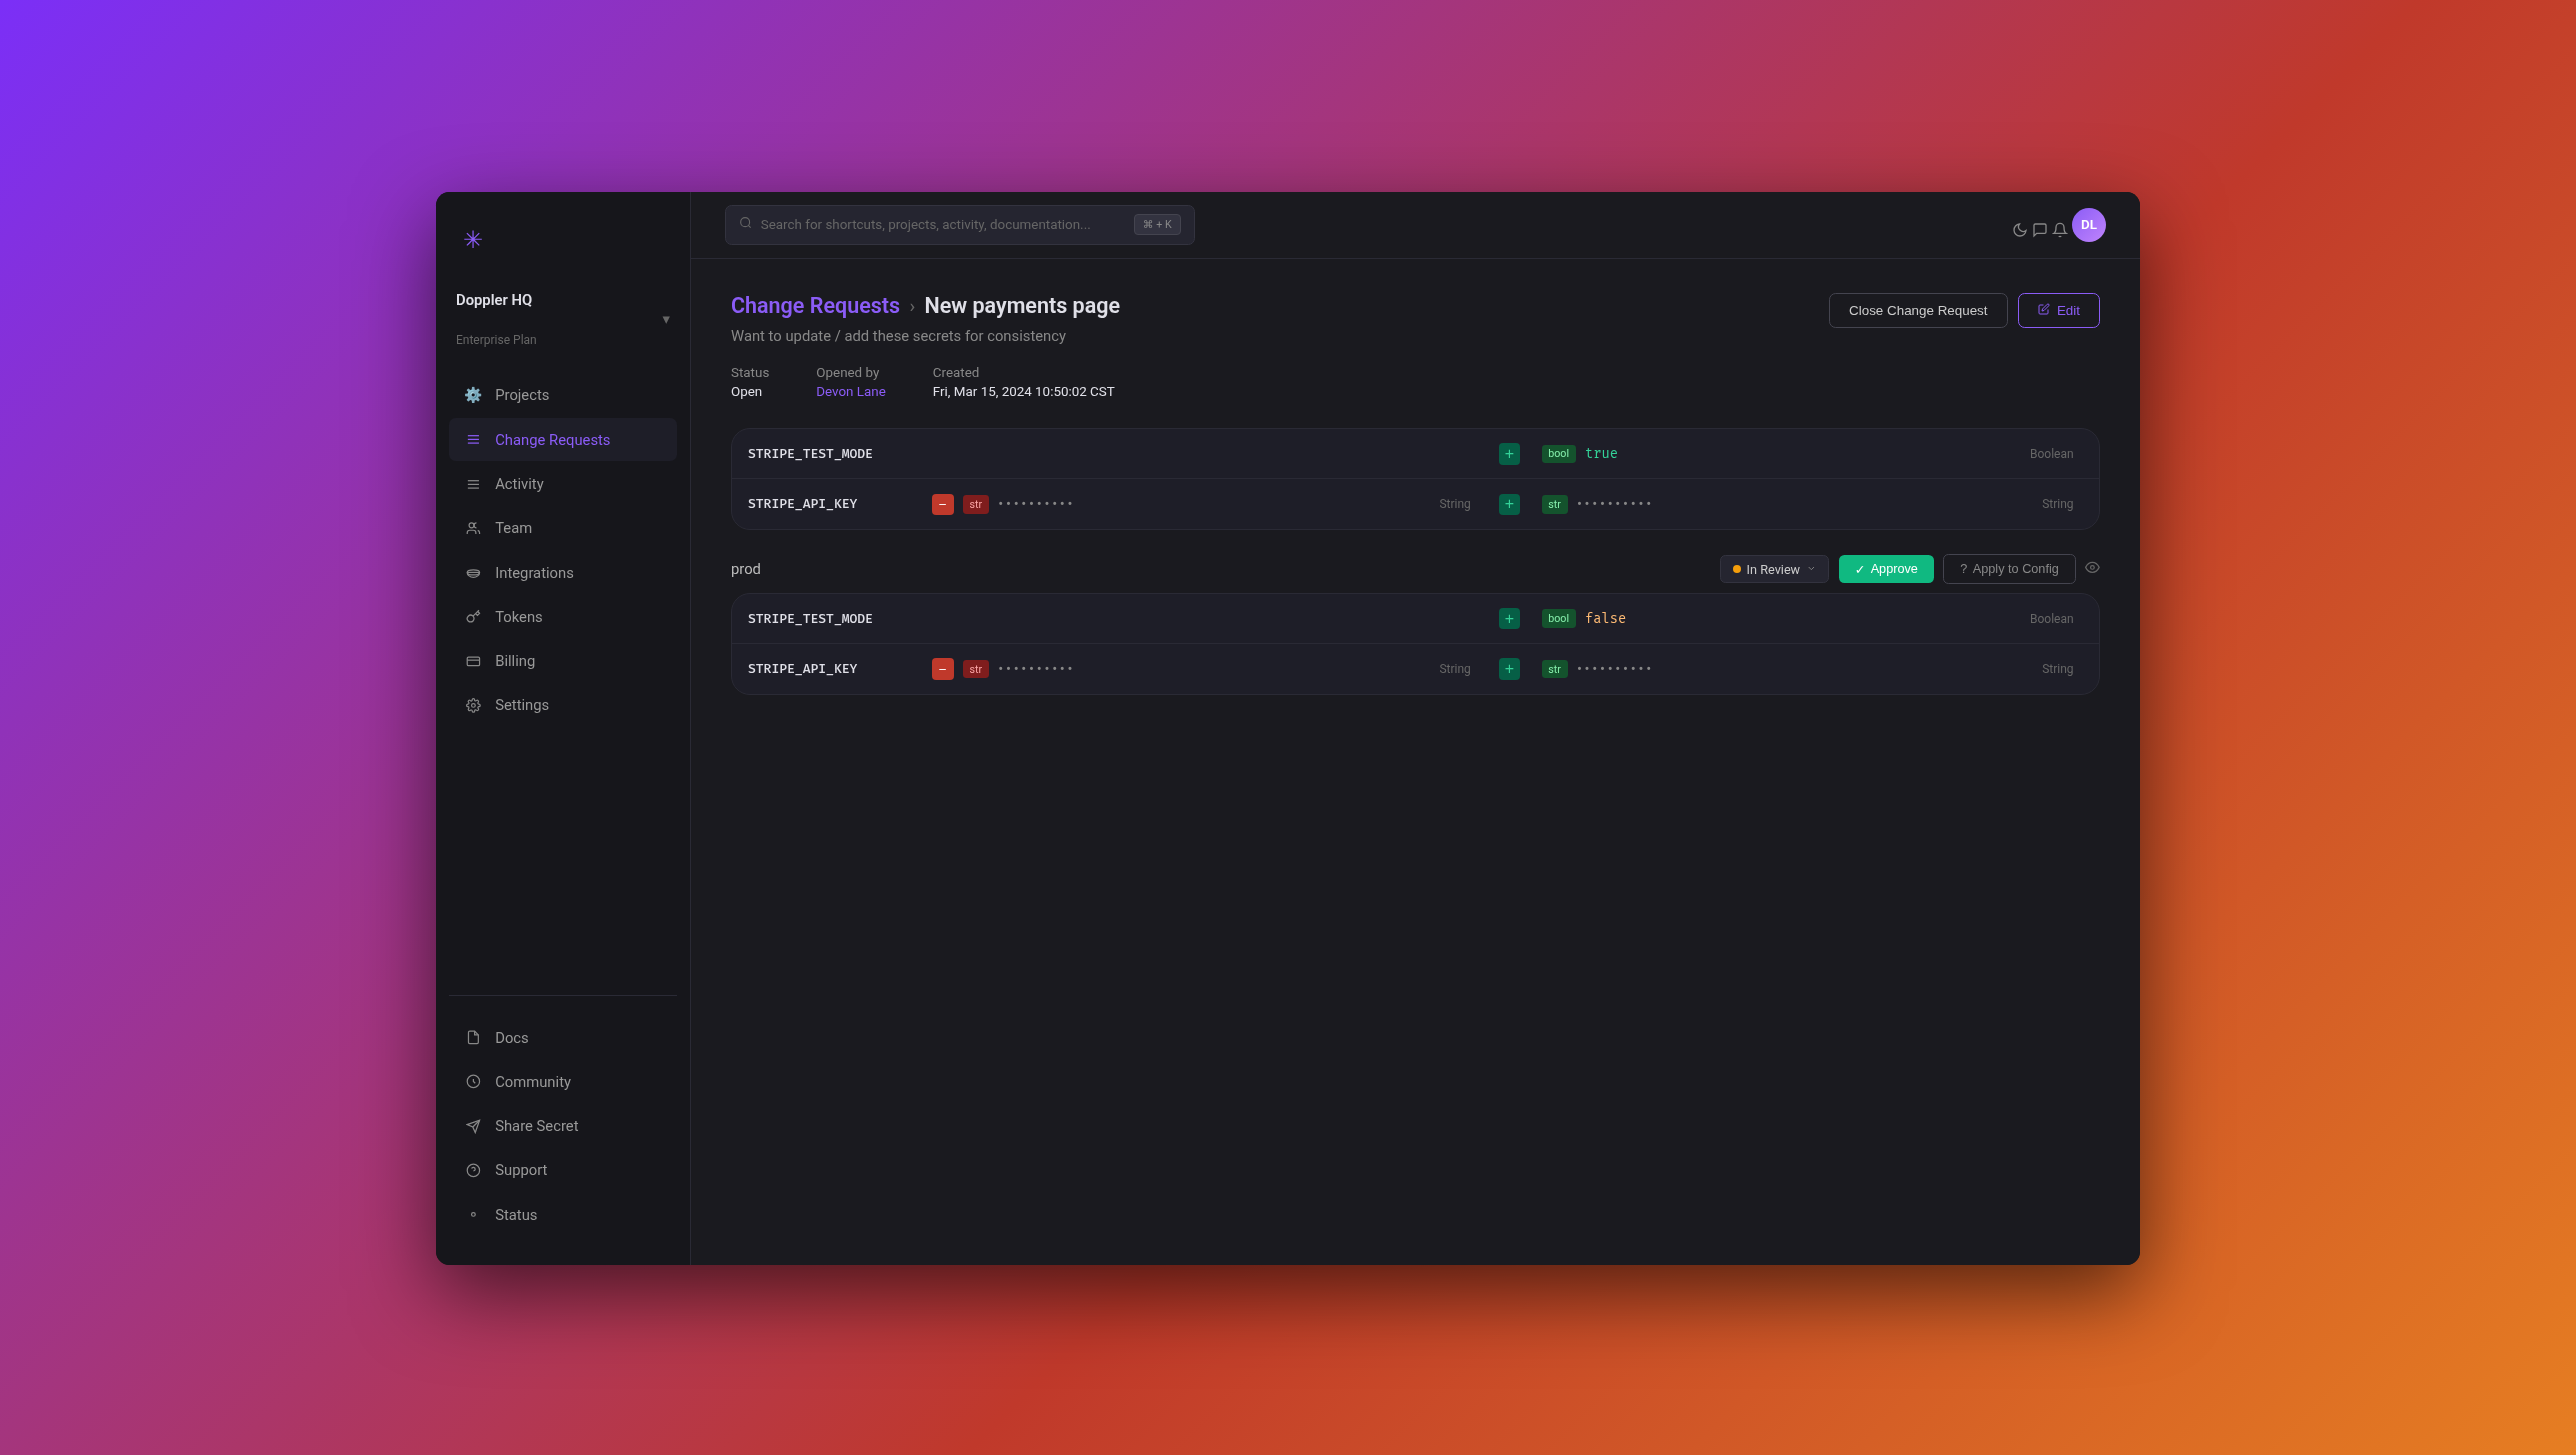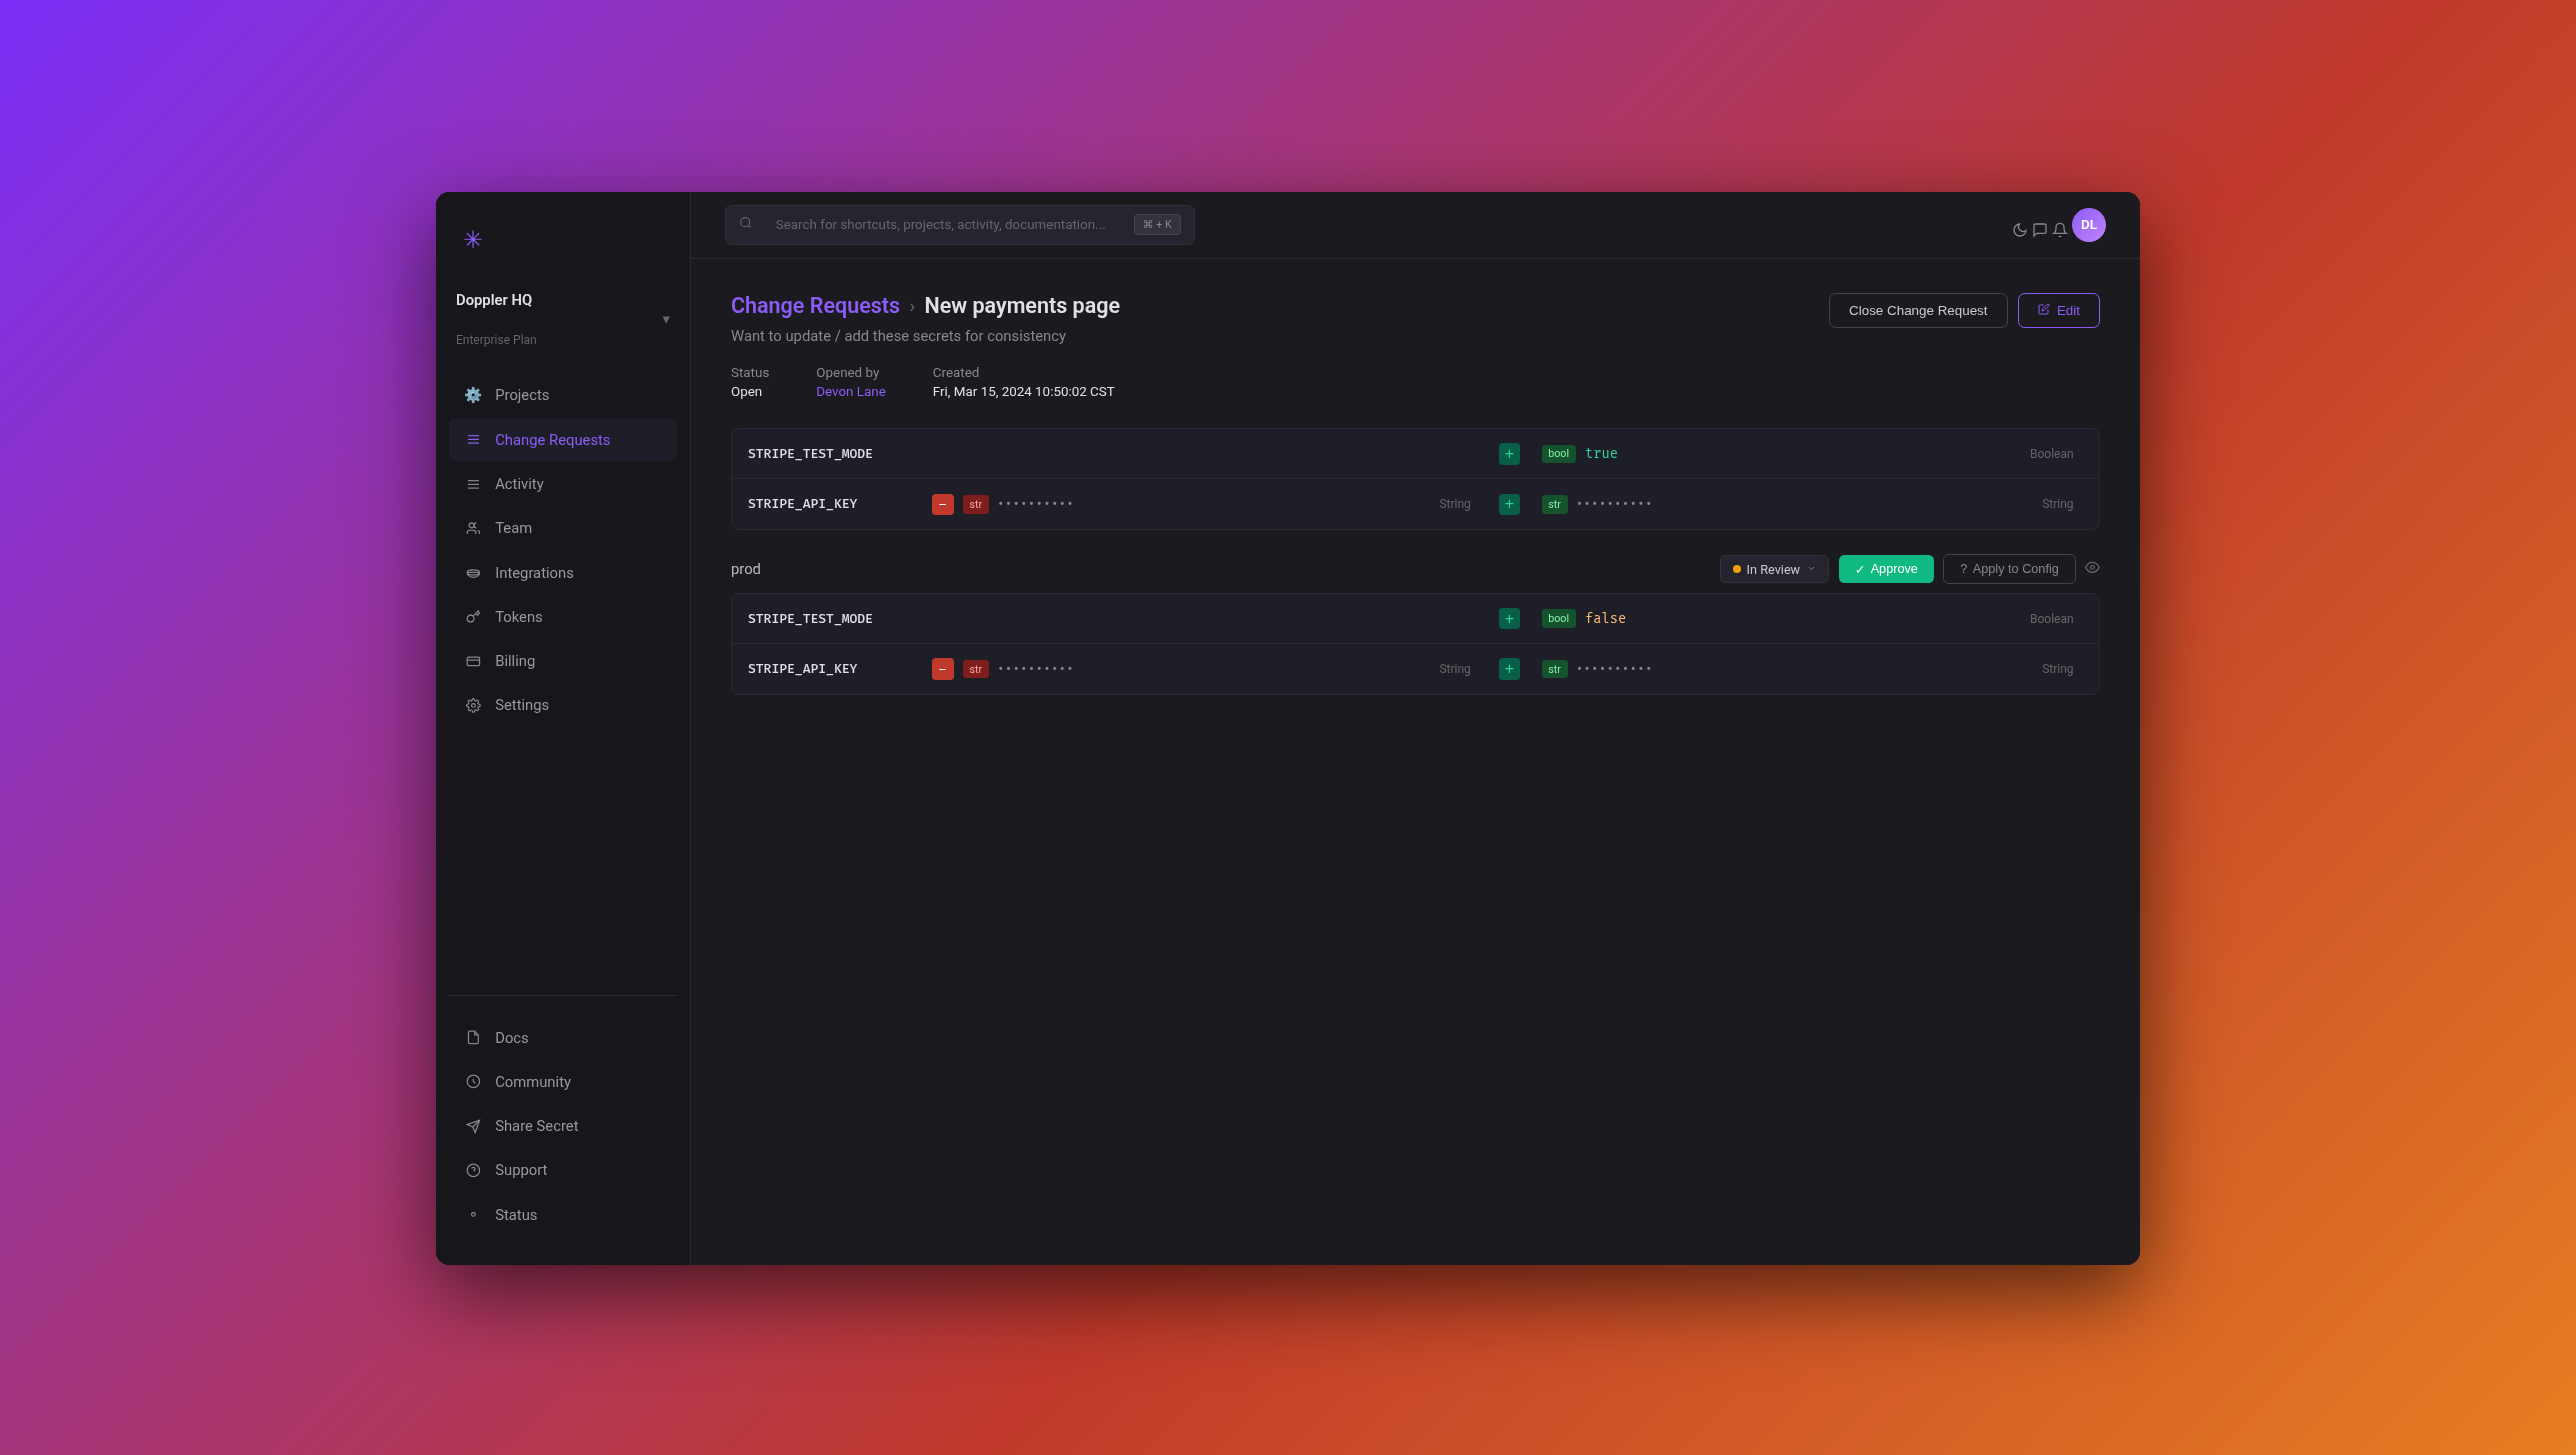--- a/index.html
+++ b/index.html
@@ -144,21 +144,21 @@
     .search-bar {
       flex: 1;
       max-width: 470px;
       background: #252530;
       border: 0.7px solid #33333f;
       border-radius: 6.7px;
       display: flex;
       align-items: center;
       padding: 0 13.4px;
       height: 40px;
-      gap: 23px;
+      gap: 8px;
       cursor: text;
     }
 
     .search-icon {
       color: #666;
       font-size: 14.8px;
     }
 
     .search-placeholder {
       color: #666;
@@ -399,21 +399,21 @@
       cursor: pointer;
       display: flex;
       align-items: center;
       gap: 5.4px;
     }
 
     
     .secrets-table {
       background: #1e1e28;
       border: 0.7px solid #2a2a35;
-      border-radius: 8px;
+      border-radius: 19px;
       overflow: hidden;
     }
 
     .secret-row {
       display: flex;
       align-items: center;
       border-bottom: 0.7px solid #2a2a35;
       min-height: 50px;
     }
 

